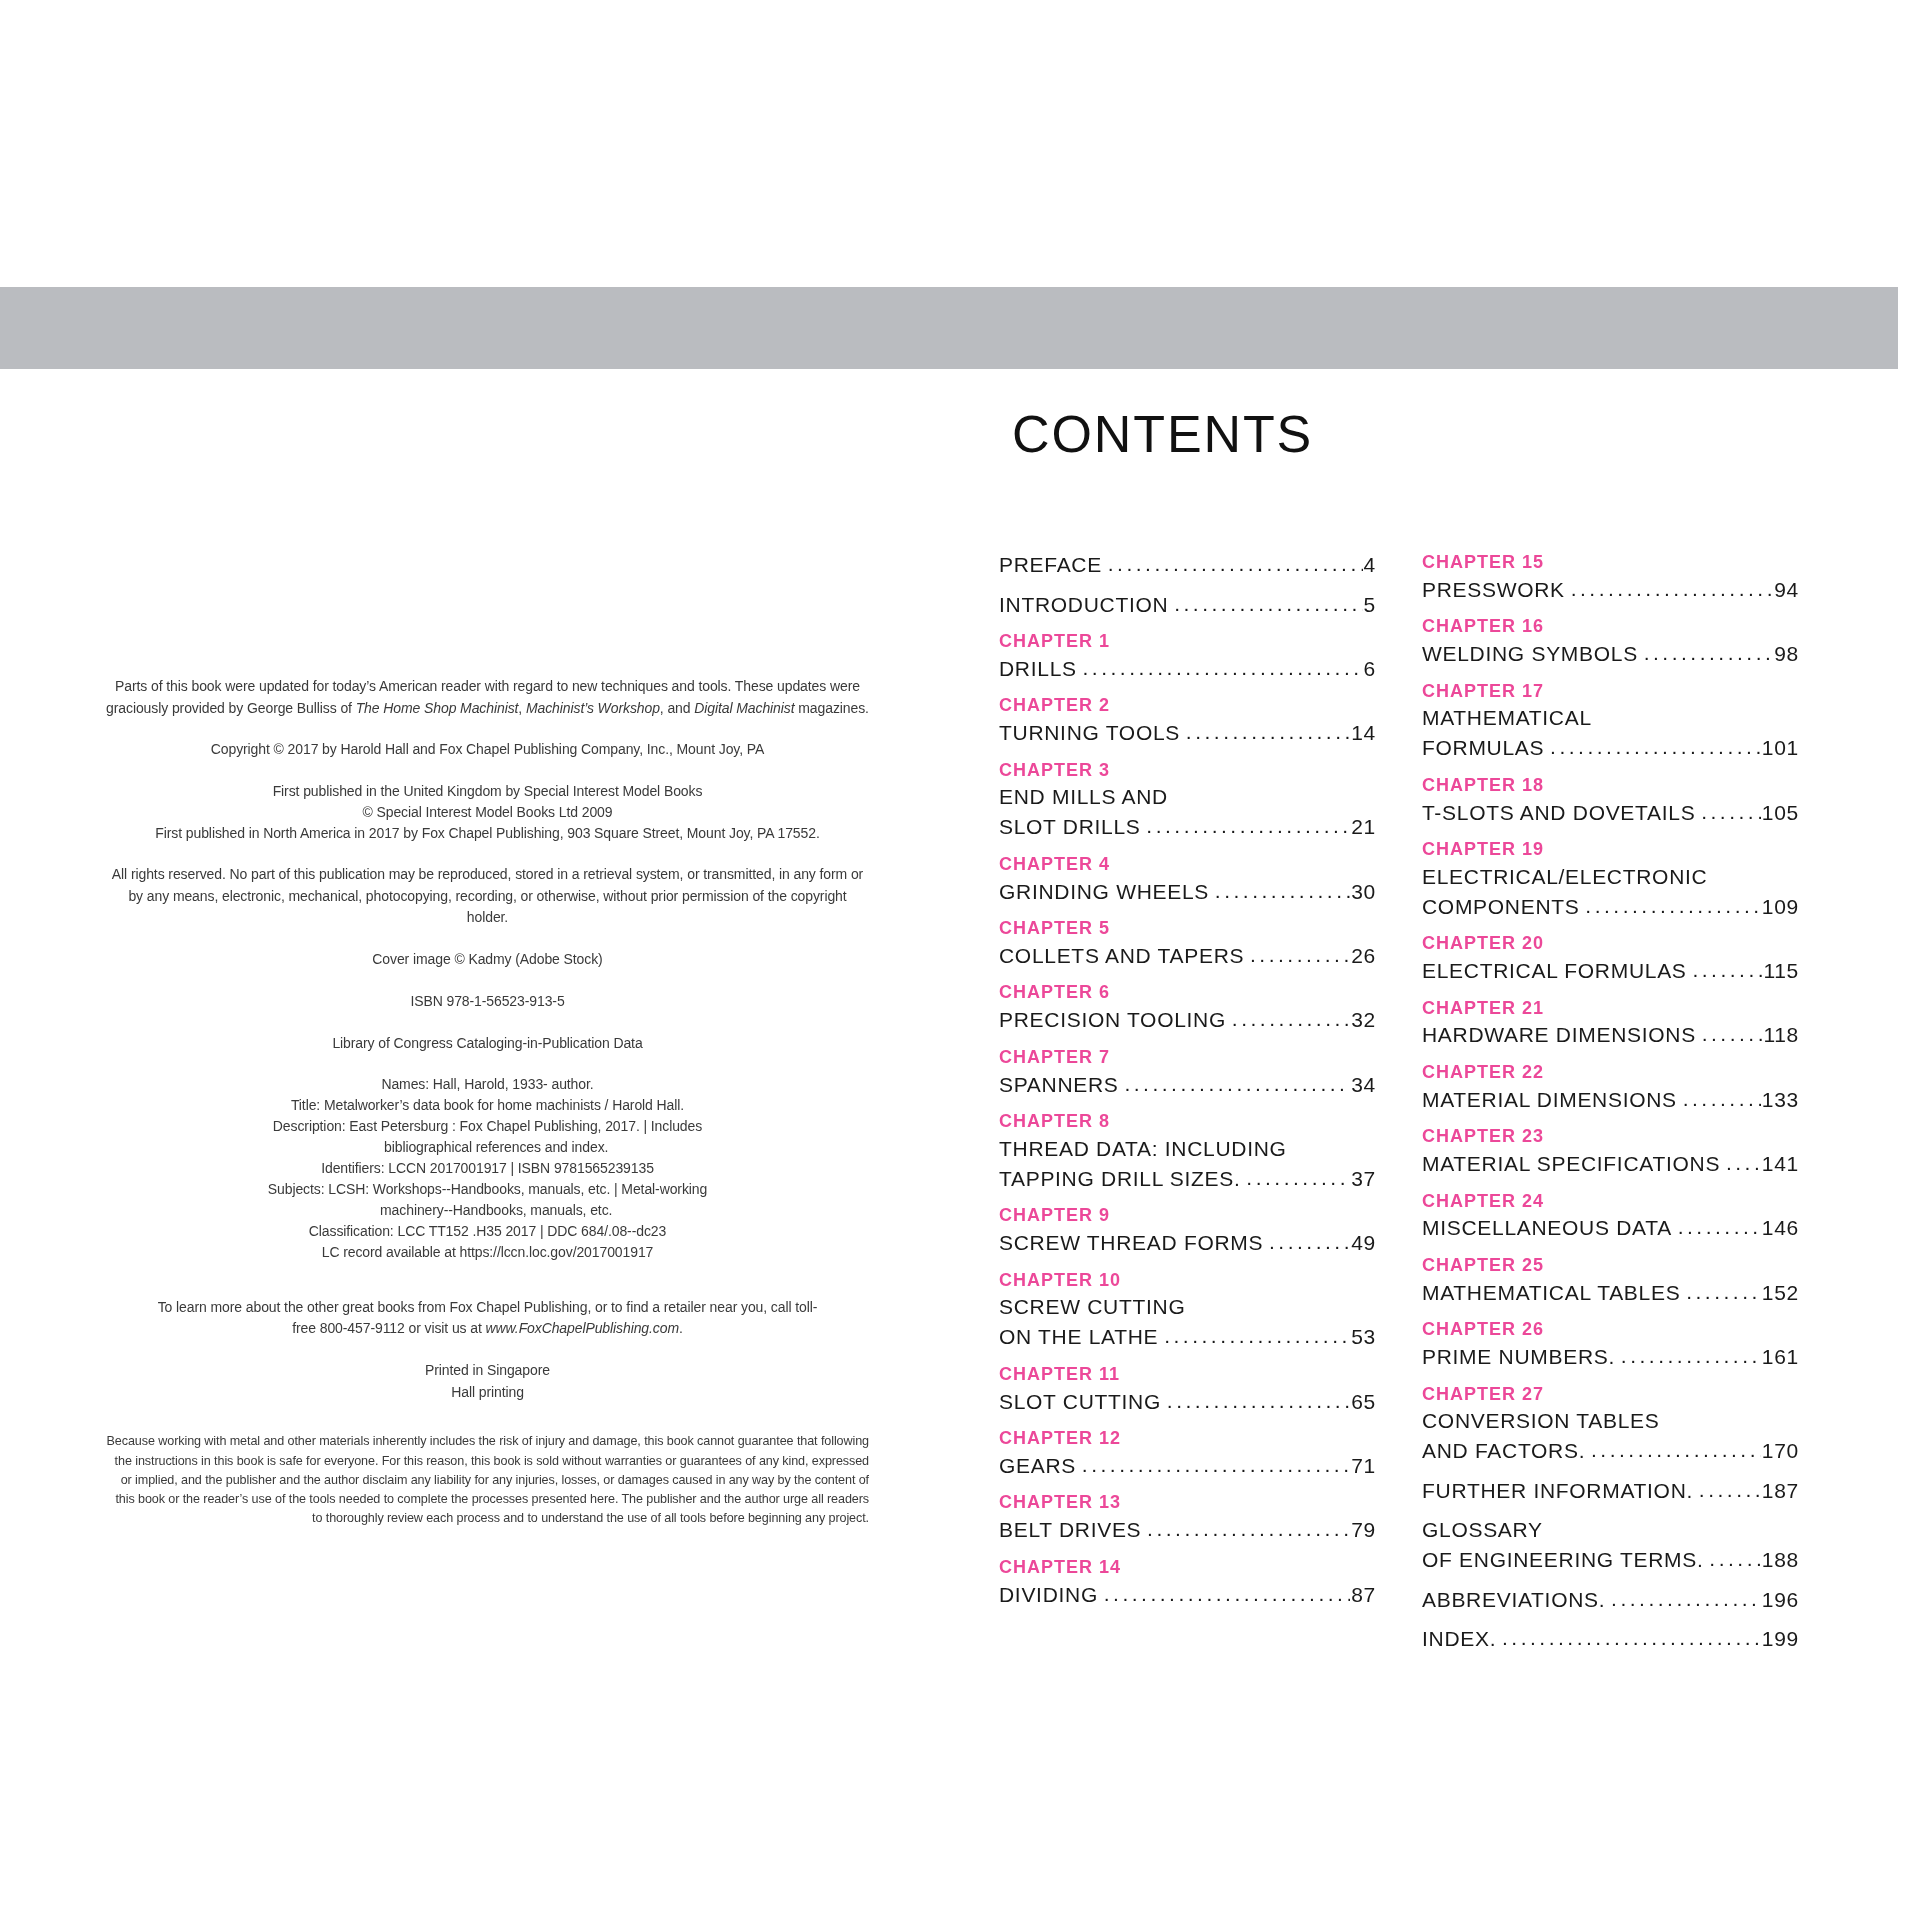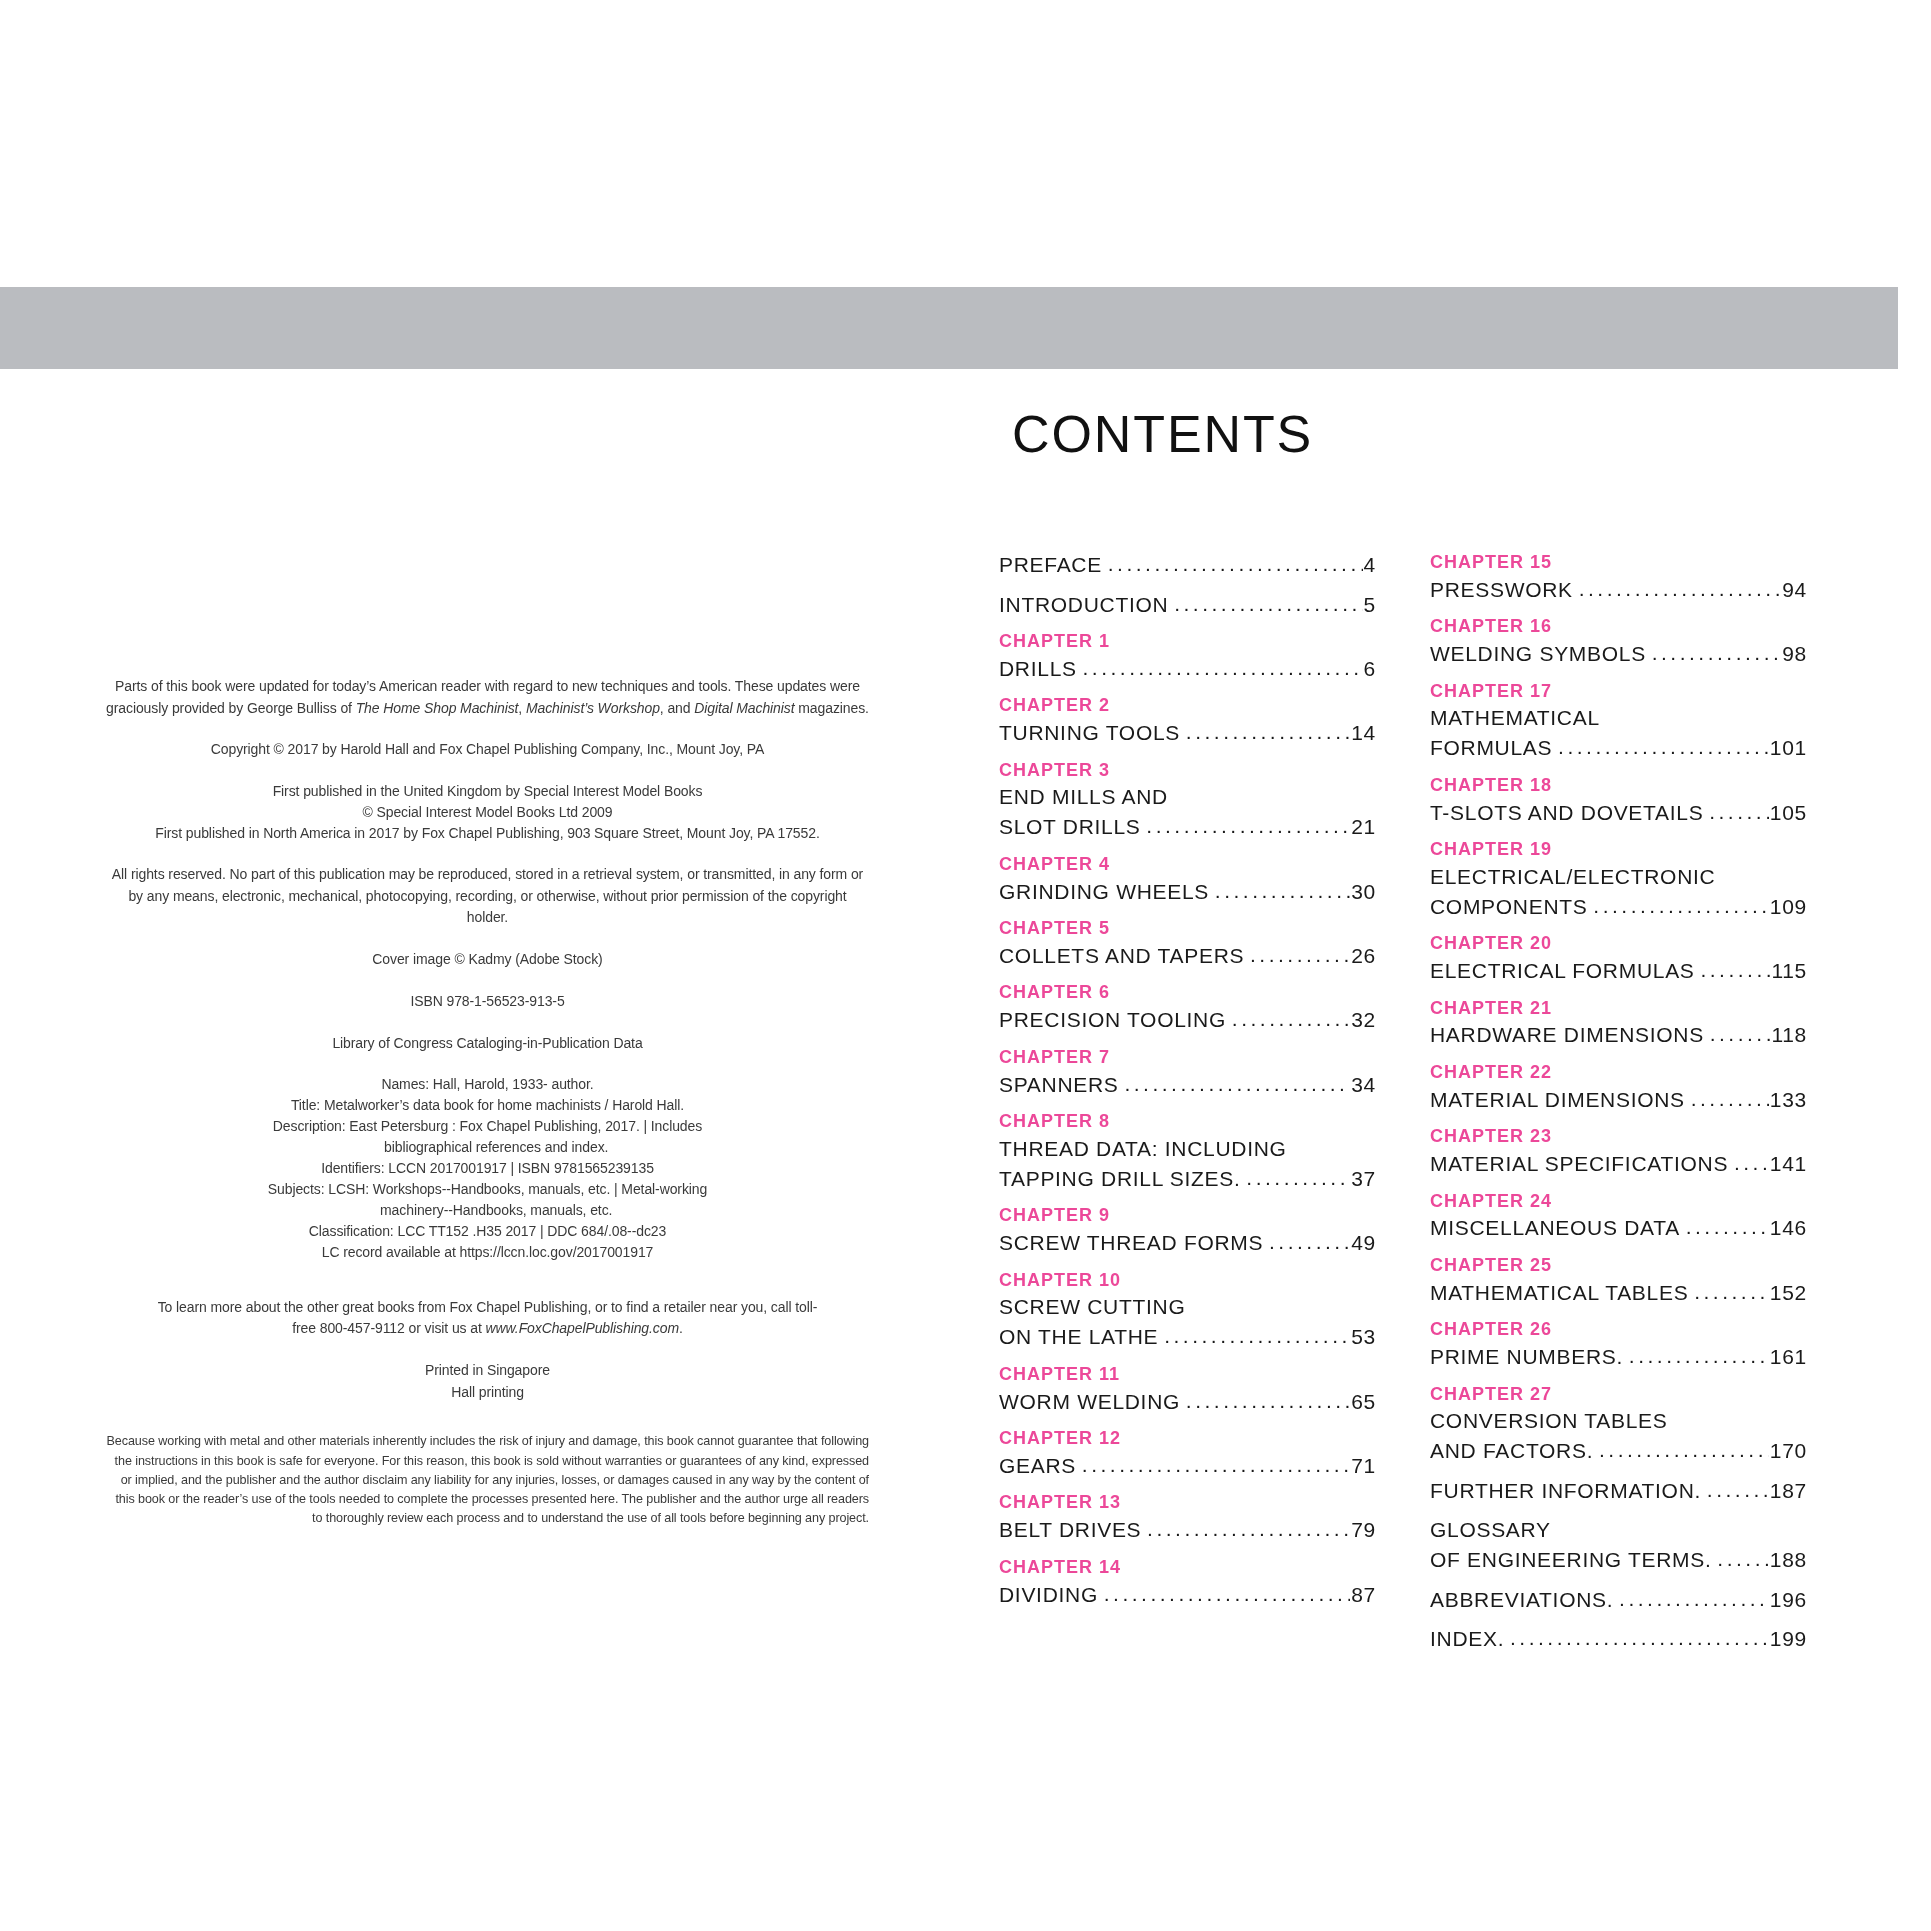--- a/index.html
+++ b/index.html
@@ -71,21 +71,21 @@
     color: #111111;
     font-family: "Liberation Sans", sans-serif;
   }
 
   .toc {
     position: absolute;
     top: 550px;
     display: flex;
     left: 999px;
     width: 840px;
-    gap: 8px;
+    gap: 0px;
   }
   .toc-col {
     width: 377px;
     flex: 0 0 377px;
   }
   .toc-col.col2 { margin-left: 46px; }
 
   .toc-entry {
     margin-bottom: 9.7px;
   }
@@ -243,21 +243,21 @@
           <div class="toc-line noleader">SCREW CUTTING</div>
           <div class="toc-line">
             <span class="toc-name">ON THE LATHE</span>
             <span class="toc-dots">............................................................</span>
             <span class="toc-page">53</span>
           </div>
         </div>
         <div class="toc-entry">
           <div class="chap-label">CHAPTER 11</div>
           <div class="toc-line">
-            <span class="toc-name">WORM WELDING</span>
+            <span class="toc-name">SLOT CUTTING</span>
             <span class="toc-dots">............................................................</span>
             <span class="toc-page">65</span>
           </div>
         </div>
         <div class="toc-entry">
           <div class="chap-label">CHAPTER 12</div>
           <div class="toc-line">
             <span class="toc-name">GEARS</span>
             <span class="toc-dots">............................................................</span>
             <span class="toc-page">71</span>

